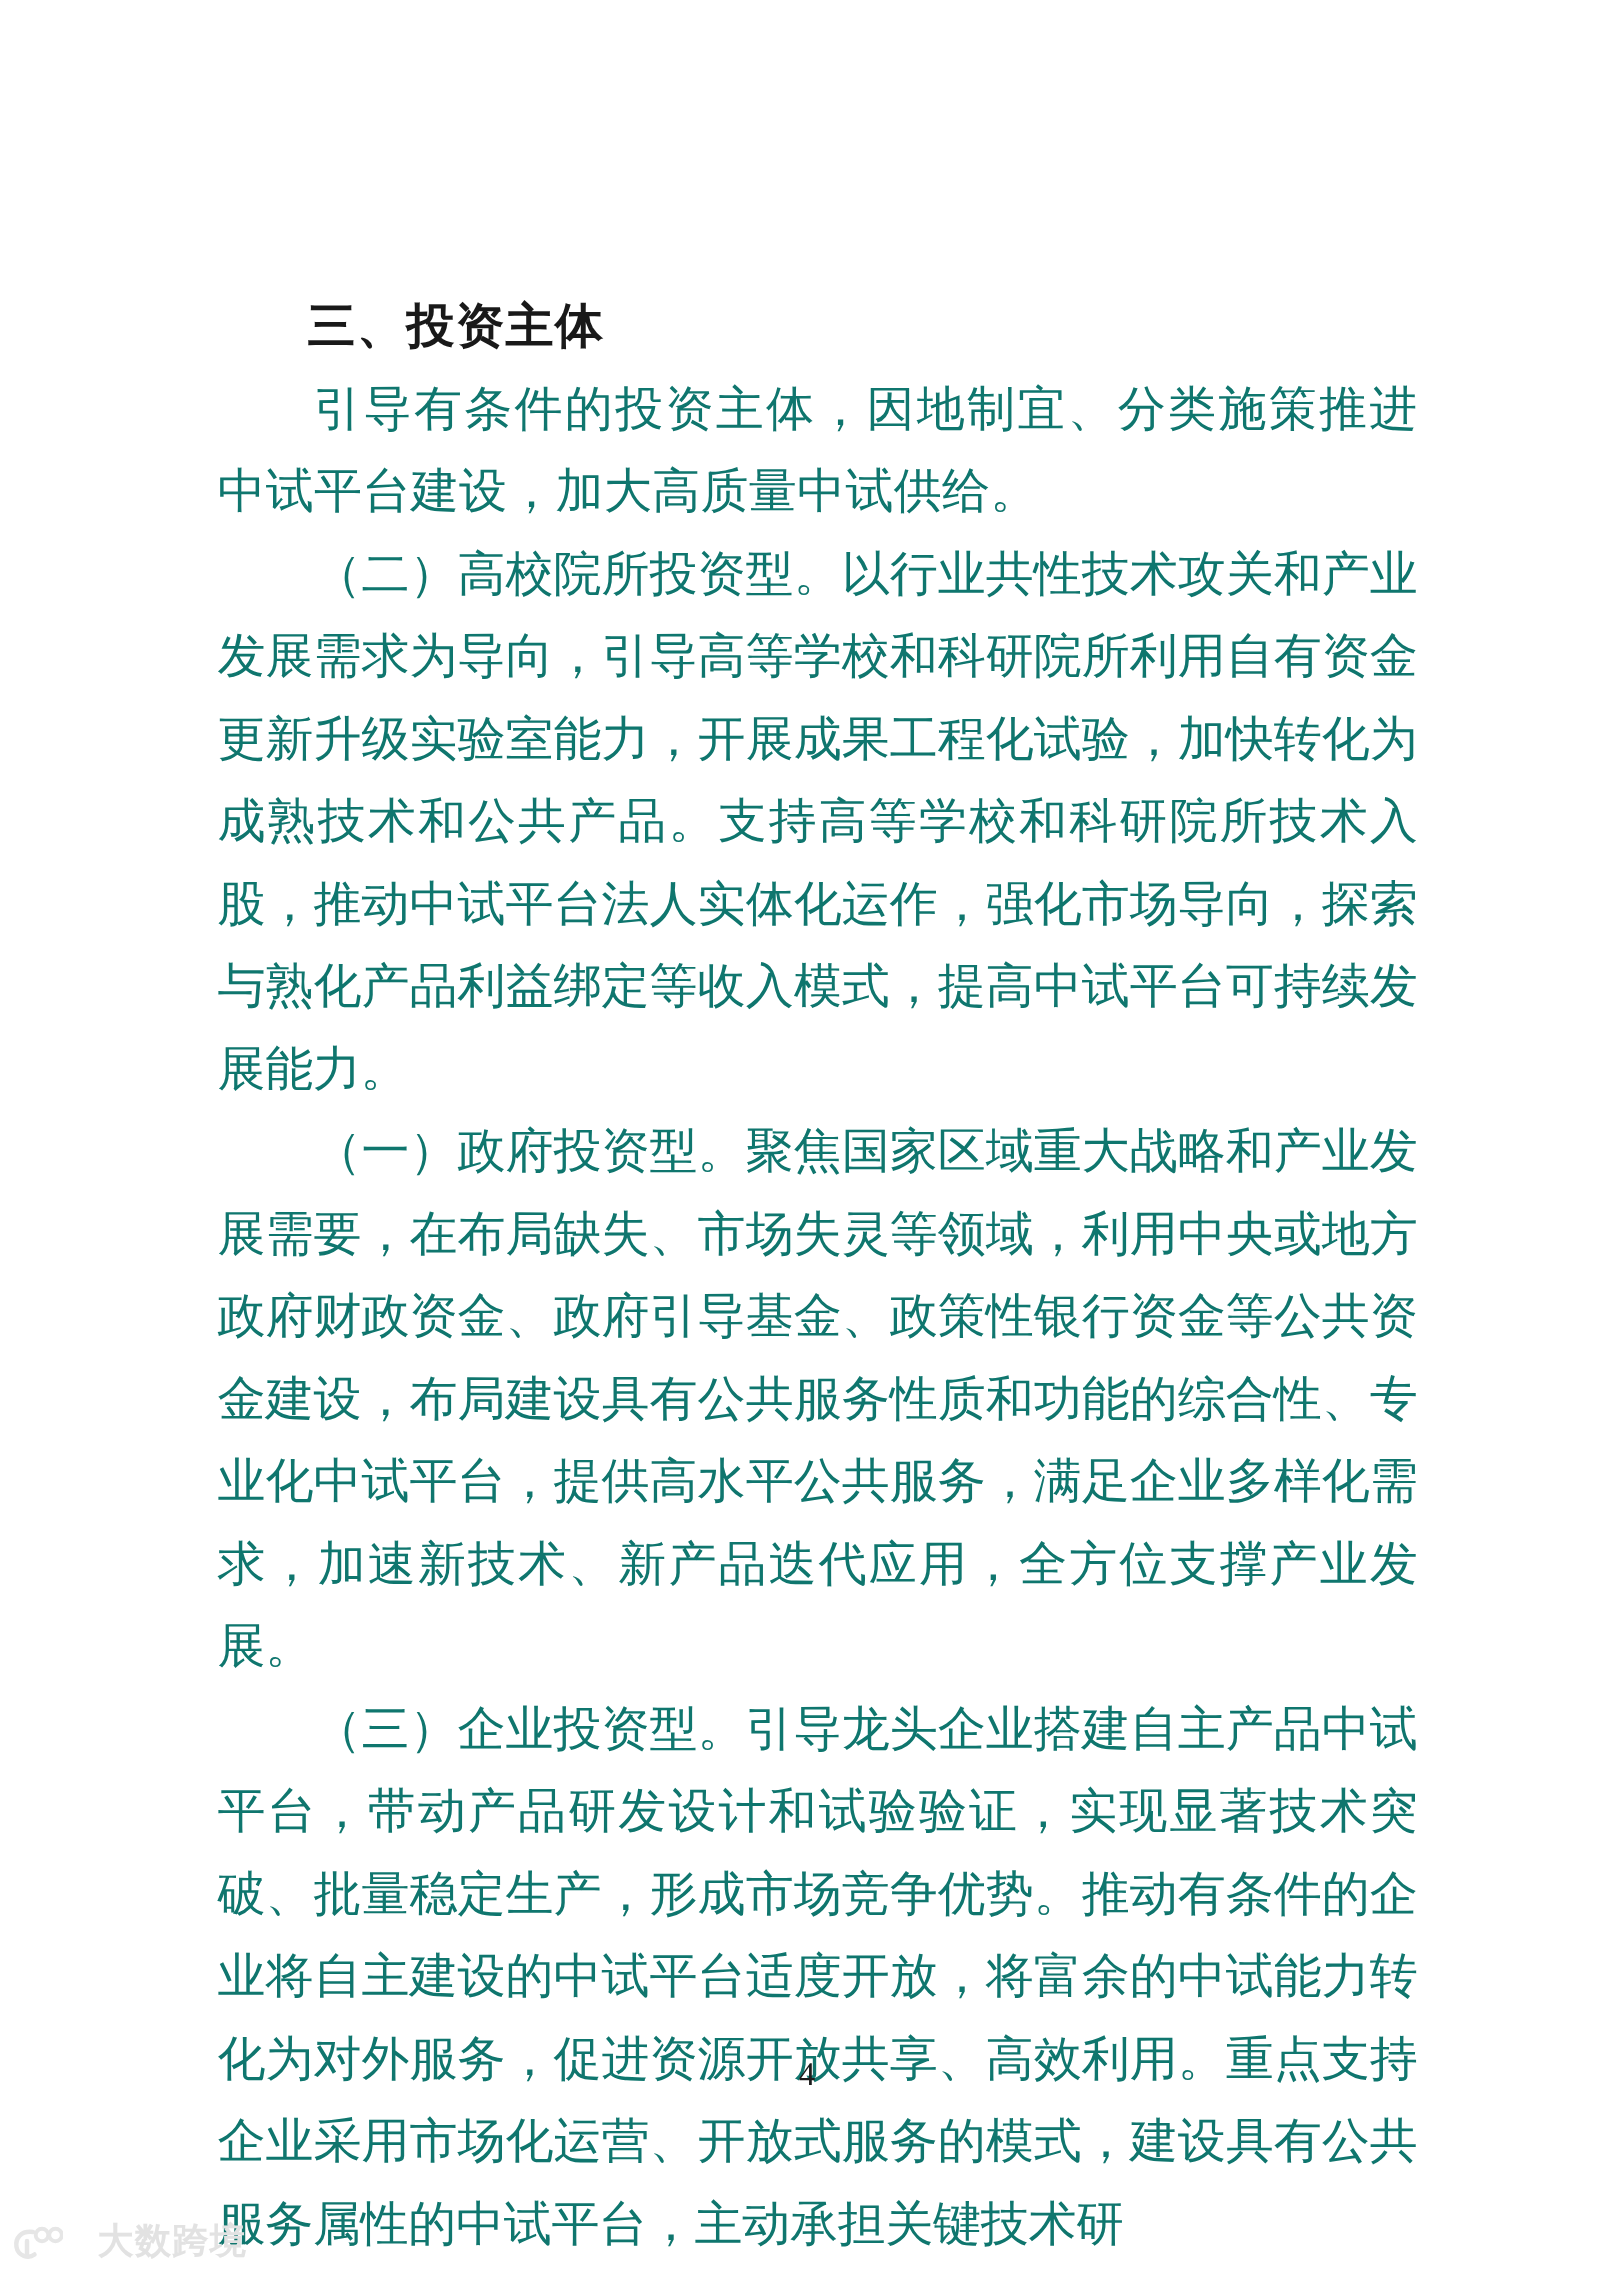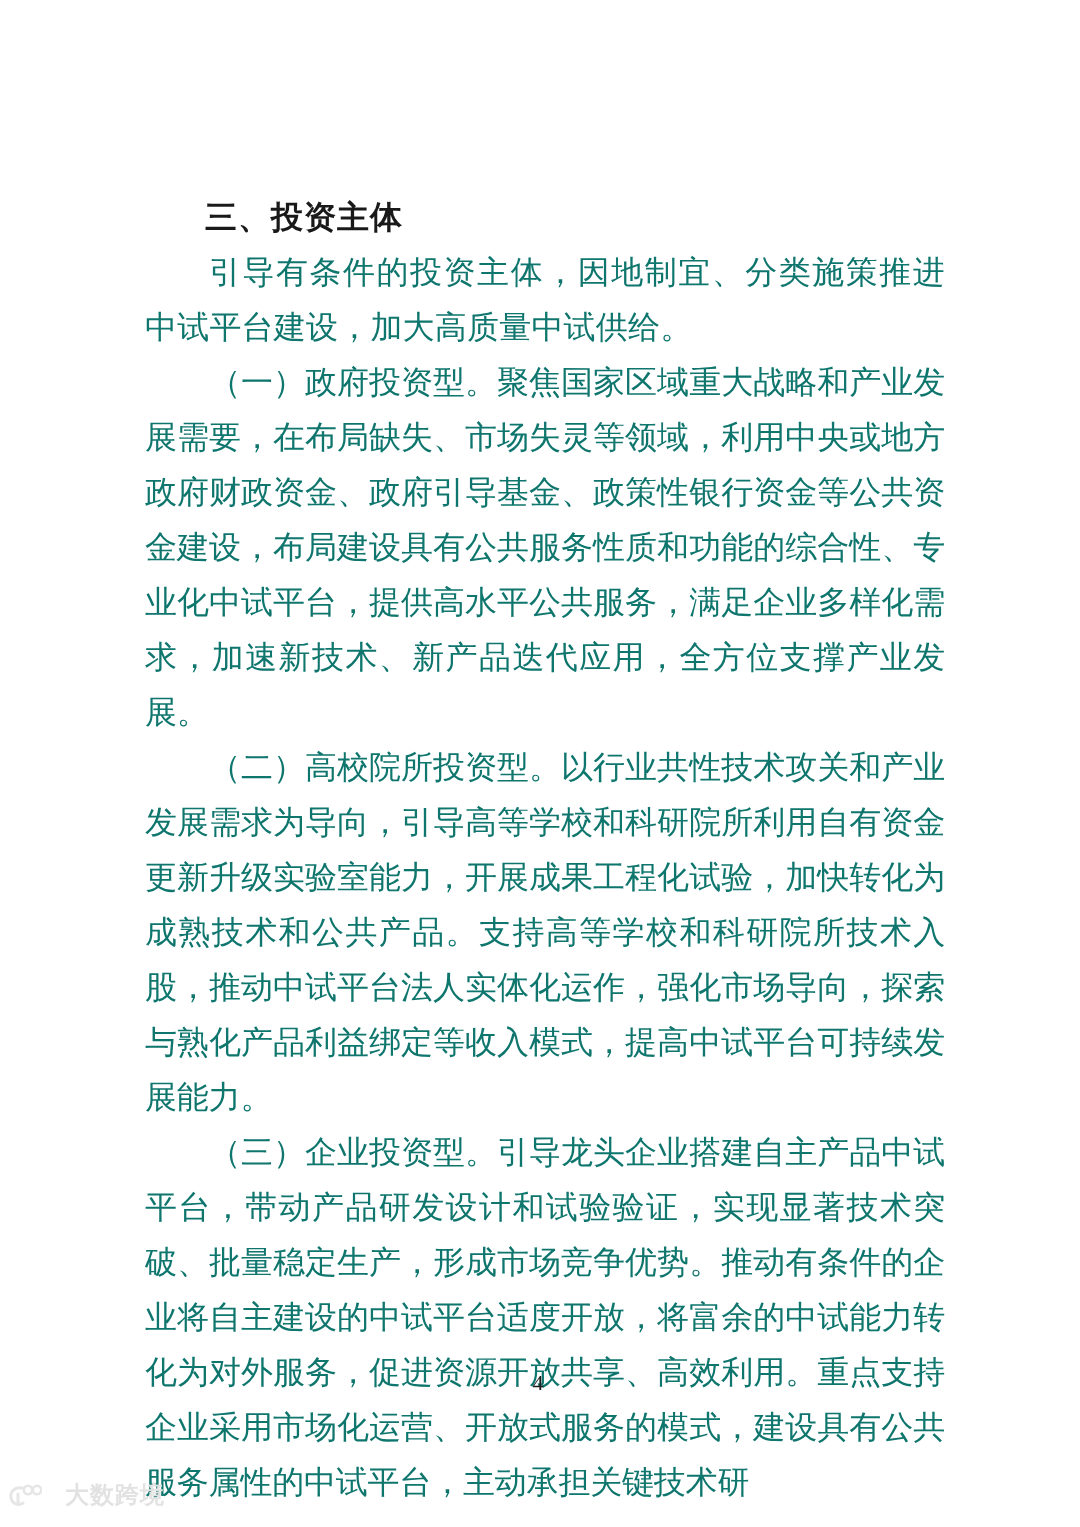--- a/index.html
+++ b/index.html
@@ -84,23 +84,23 @@
 <body>
 
 <div class="page">
 
   <div class="content">
 
     <h2 class="section-heading">三、投资主体</h2>
 
     <p class="para">引导有条件的投资主体，因地制宜、分类施策推进中试平台建设，加大高质量中试供给。</p>
 
+    <p class="para tight">（二）高校院所投资型。以行业共性技术攻关和产业发展需求为导向，引导高等学校和科研院所利用自有资金更新升级实验室能力，开展成果工程化试验，加快转化为成熟技术和公共产品。支持高等学校和科研院所技术入股，推动中试平台法人实体化运作，强化市场导向，探索与熟化产品利益绑定等收入模式，提高中试平台可持续发展能力。</p>
+
     <p class="para tight">（一）政府投资型。聚焦国家区域重大战略和产业发展需要，在布局缺失、市场失灵等领域，利用中央或地方政府财政资金、政府引导基金、政策性银行资金等公共资金建设，布局建设具有公共服务性质和功能的综合性、专业化中试平台，提供高水平公共服务，满足企业多样化需求，加速新技术、新产品迭代应用，全方位支撑产业发展。</p>
-
-    <p class="para tight">（二）高校院所投资型。以行业共性技术攻关和产业发展需求为导向，引导高等学校和科研院所利用自有资金更新升级实验室能力，开展成果工程化试验，加快转化为成熟技术和公共产品。支持高等学校和科研院所技术入股，推动中试平台法人实体化运作，强化市场导向，探索与熟化产品利益绑定等收入模式，提高中试平台可持续发展能力。</p>
 
     <p class="para tight">（三）企业投资型。引导龙头企业搭建自主产品中试平台，带动产品研发设计和试验验证，实现显著技术突破、批量稳定生产，形成市场竞争优势。推动有条件的企业将自主建设的中试平台适度开放，将富余的中试能力转化为对外服务，促进资源开放共享、高效利用。重点支持企业采用市场化运营、开放式服务的模式，建设具有公共服务属性的中试平台，主动承担关键技术研</p>
 
   </div>
 
   <div class="page-number">4</div>
 
   <div class="watermark">
     <svg class="watermark-icon" viewBox="0 0 34 26">
       <path d="M14 6 C6 5, 2 10, 3 16 C4 22, 11 24, 15 21" fill="none" stroke="#e6e6e6" stroke-width="3" stroke-linecap="round"></path>

